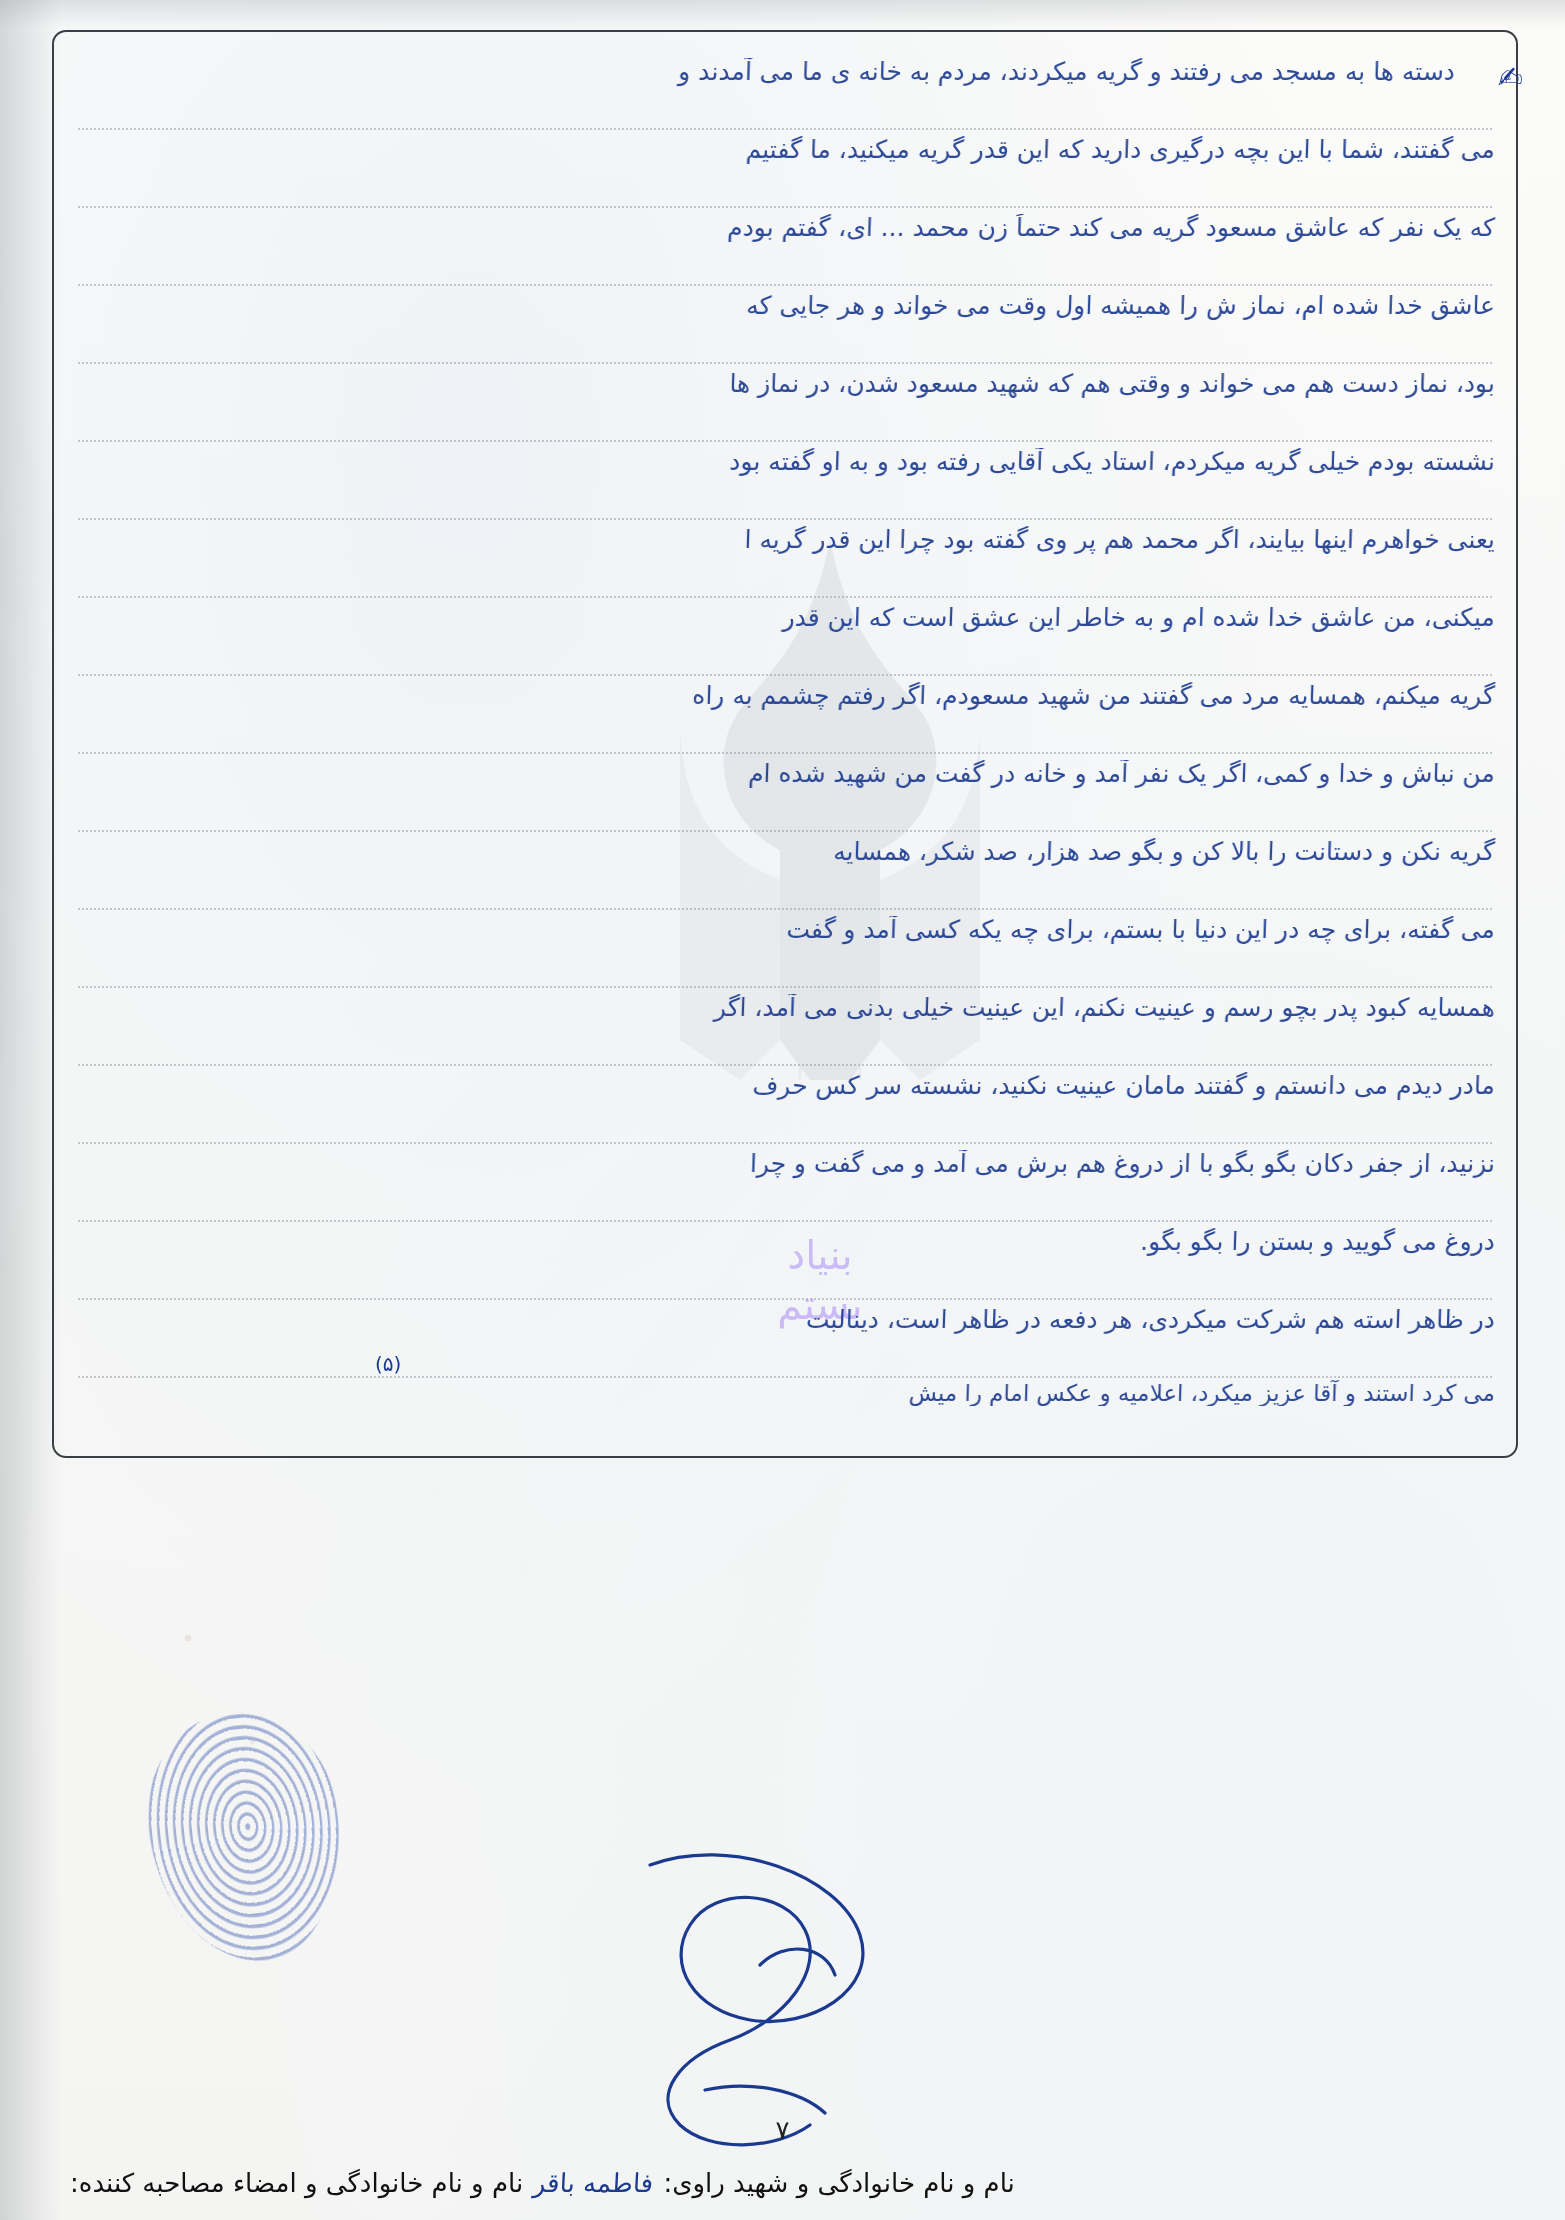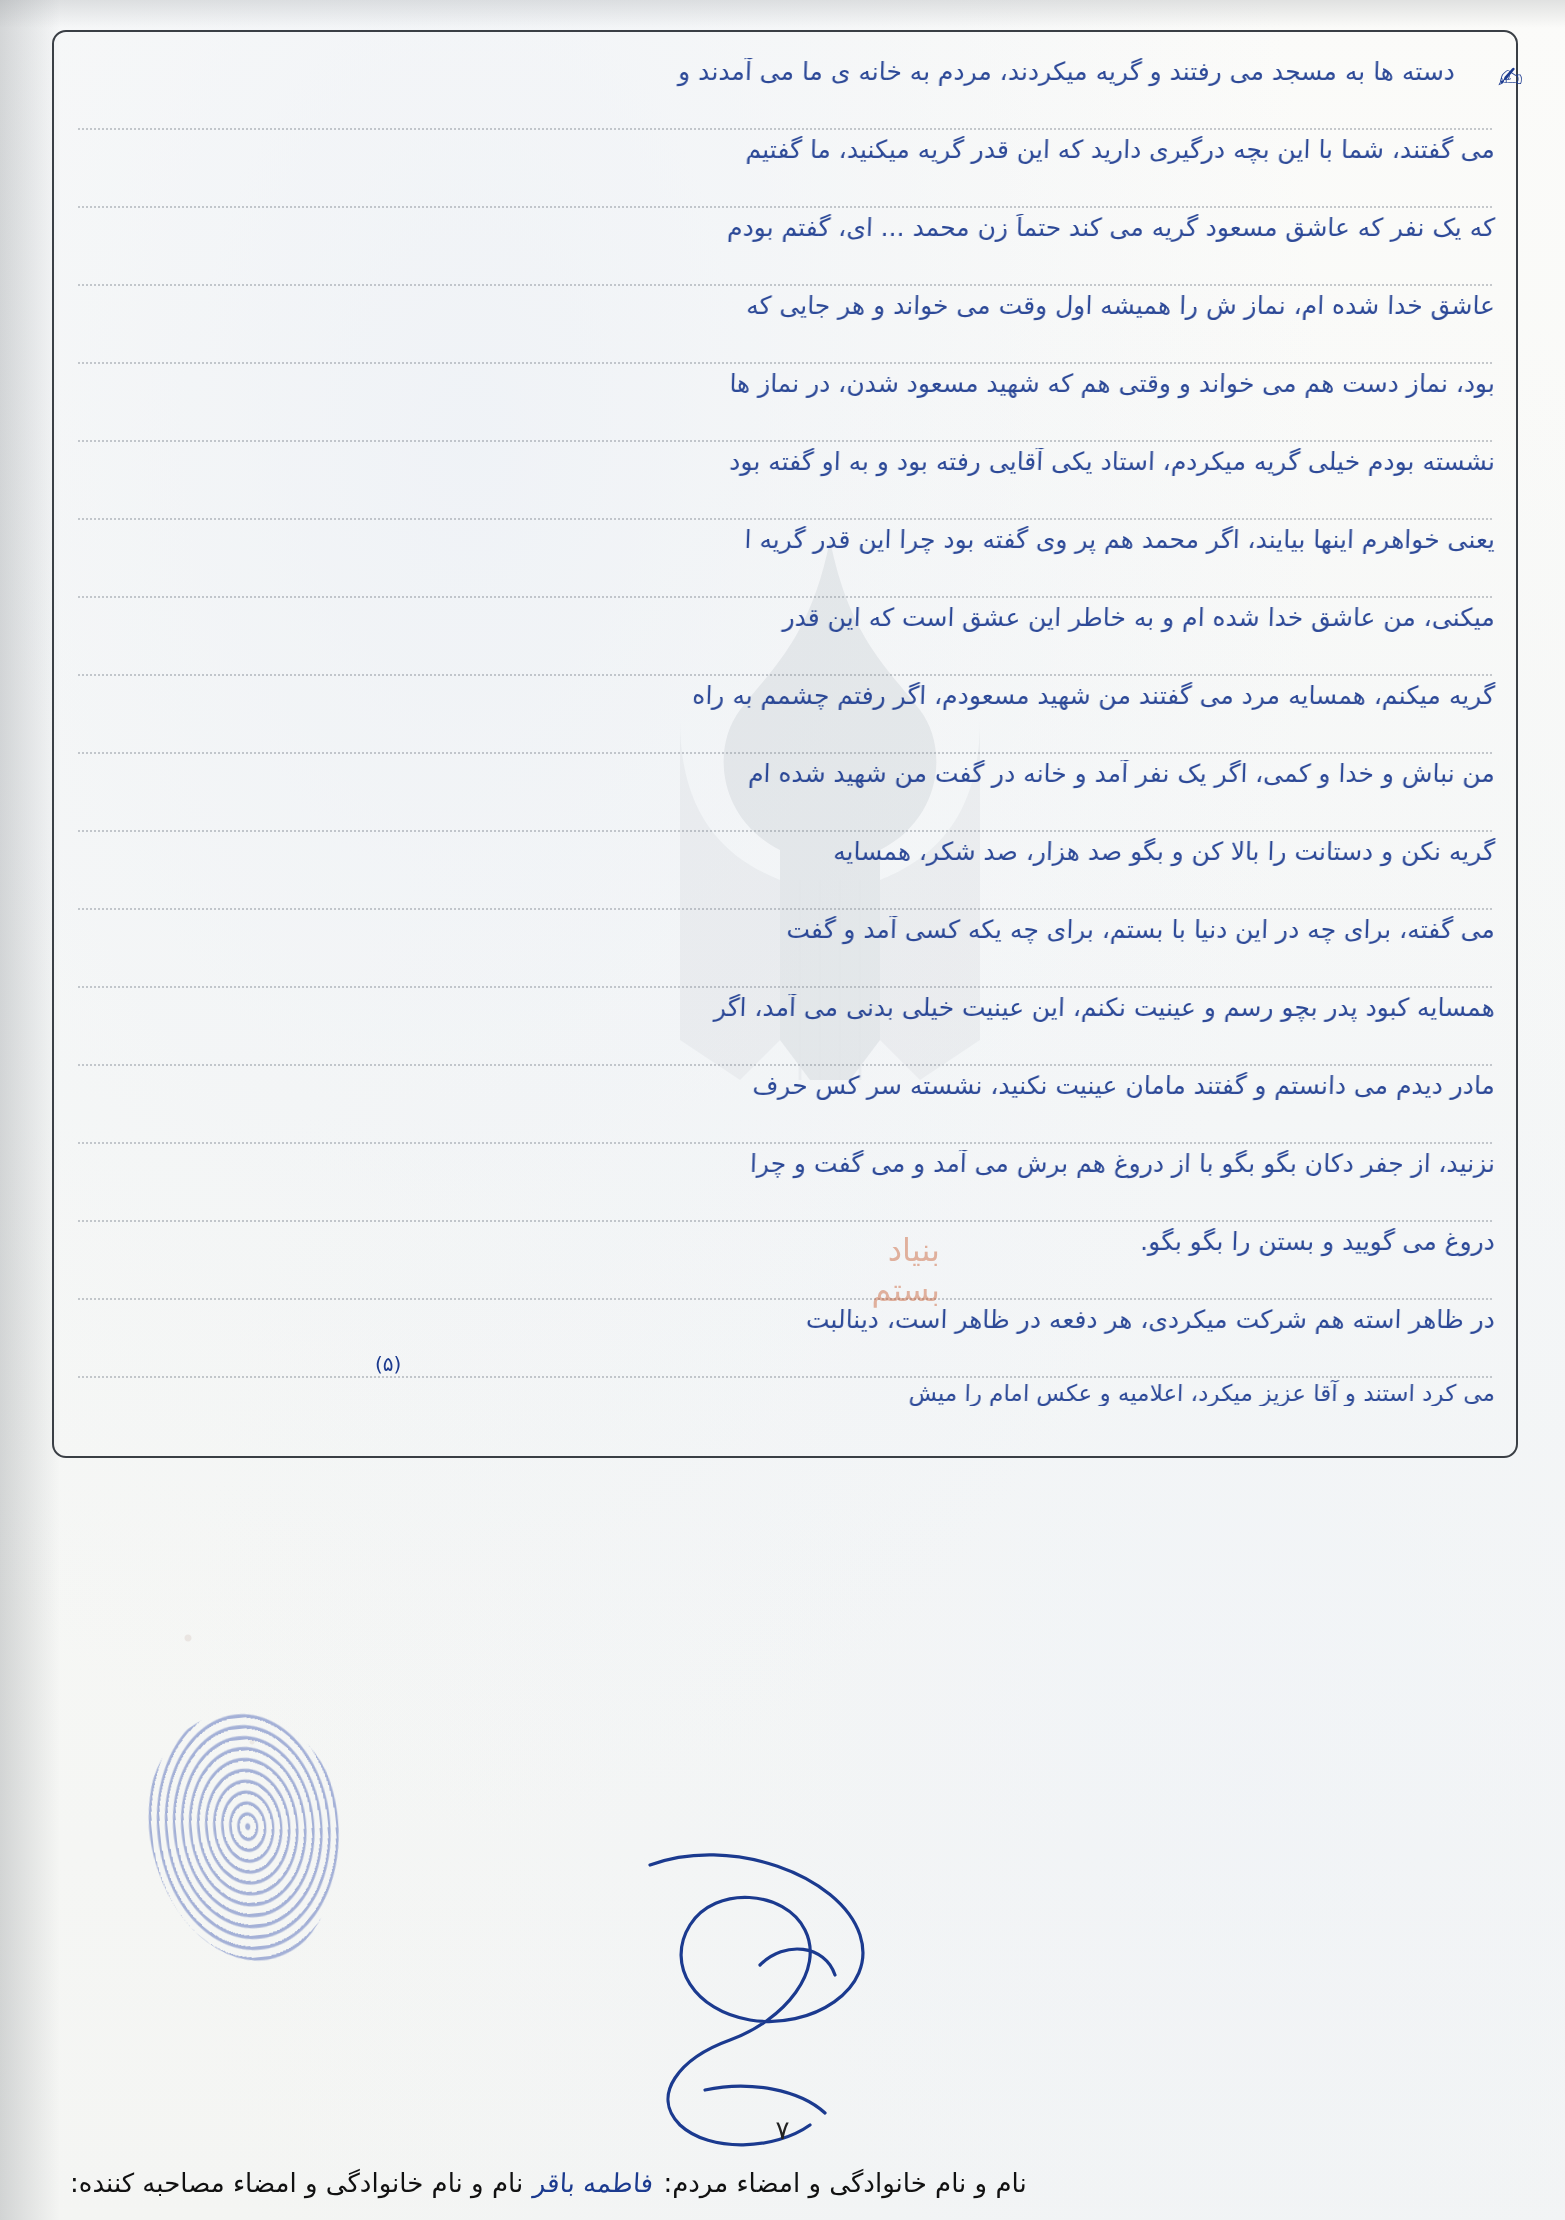--- a/index.html
+++ b/index.html
@@ -92,23 +92,24 @@
     width: 420px;
     height: 640px;
     opacity: 0.17;
     pointer-events: none;
   }
   .watermark-text {
     position: absolute;
     left: 700px;
     top: 1230px;
     width: 240px;
-    color: #c2410c;
+    text-align: center;
+    color: #8b5cf6;
     opacity: 0.38;
-    font-size: 32px;
+    font-size: 40px;
     font-family: "DejaVu Sans", sans-serif;
     line-height: 1.25;
   }
   
   .fingerprint {
     position: absolute;
     left: 150px;
     top: 1712px;
     width: 190px;
     height: 250px;
@@ -260,21 +261,21 @@
 
   <div class="annot" style="top:60px; right:42px; font-size:30px;">✍</div>
 
   <div class="annot" style="top:1352px; left:375px;">(۵)</div>
 
   <div class="fingerprint"></div>
 
   <div class="caption-row">
     <span class="caption-label">نام و نام خانوادگی و امضاء مصاحبه کننده:</span>
     <span class="caption-name">فاطمه باقر</span>
-    <span class="caption-label2">نام و نام خانوادگی و امضاء مردم:</span>
+    <span class="caption-label2">نام و نام خانوادگی و شهید راوی:</span>
   </div>
 
   <div class="signature">
     <svg viewBox="0 0 330 320" width="330" height="320" aria-hidden="true">
       <g fill="none" stroke="#1b3a8f" stroke-width="3.2" stroke-linecap="round">
         <path d="M40 20 C120 -10 230 30 250 90 C268 145 200 185 140 175 C85 166 55 120 80 80 C105 40 175 45 195 85 C215 125 175 175 120 195 C70 213 40 250 70 280 C100 308 165 305 200 280"></path>
         <path d="M150 120 C175 95 215 100 225 130"></path>
         <path d="M95 245 C140 235 190 245 215 268"></path>
       </g>
     </svg>

